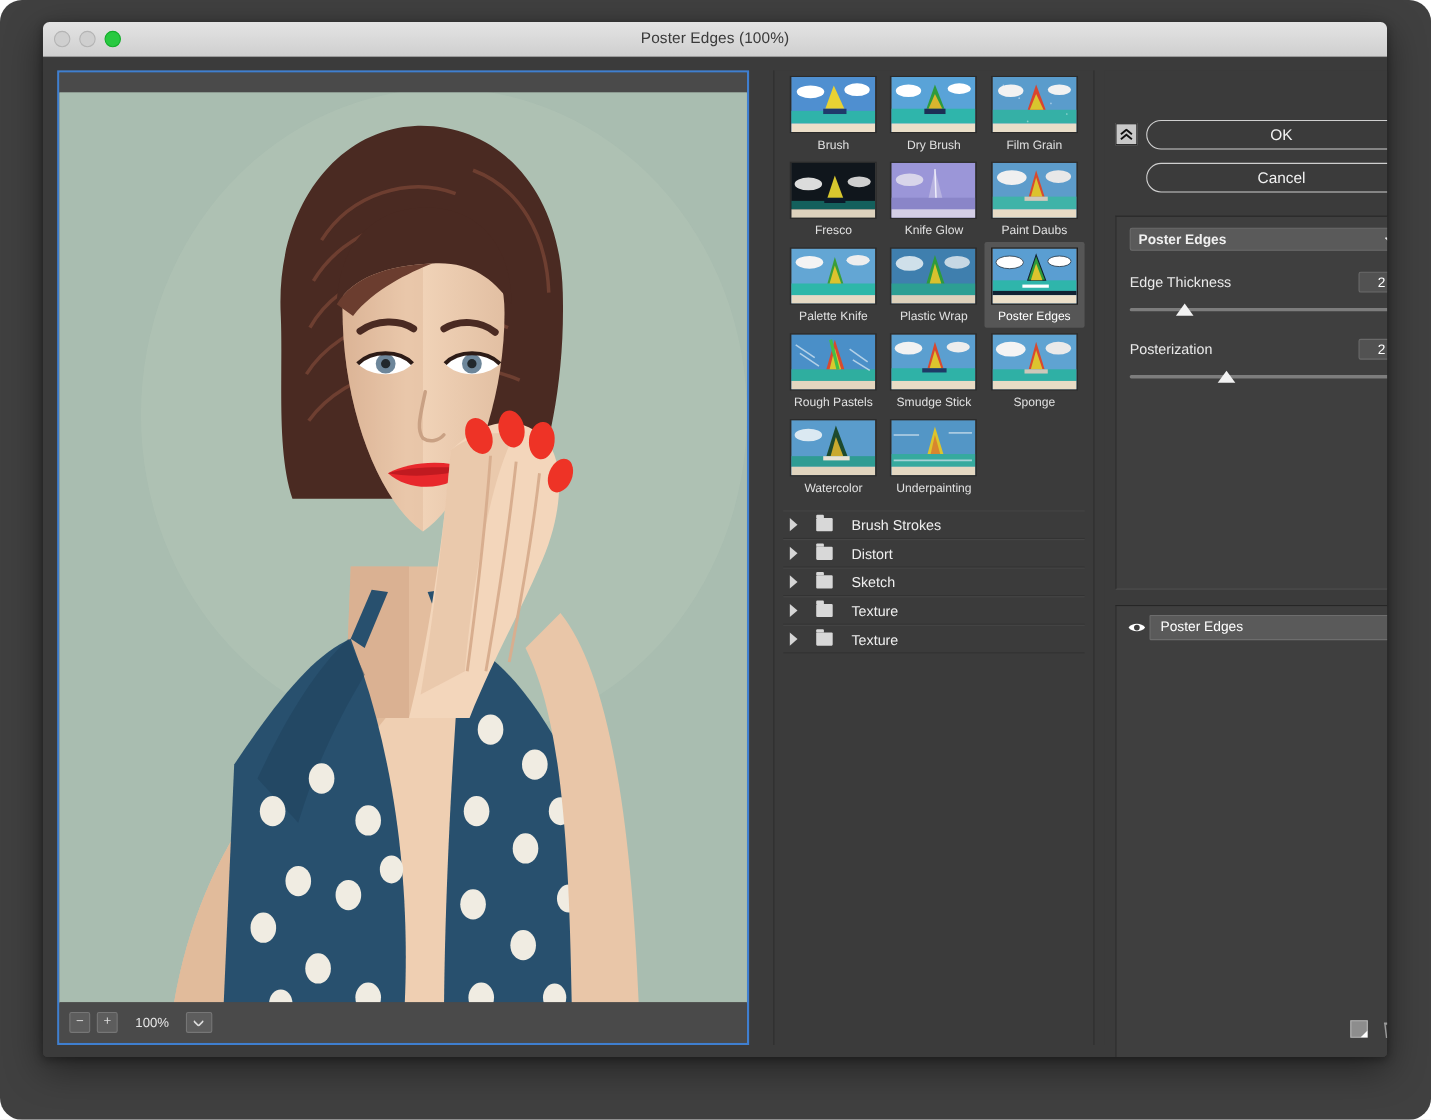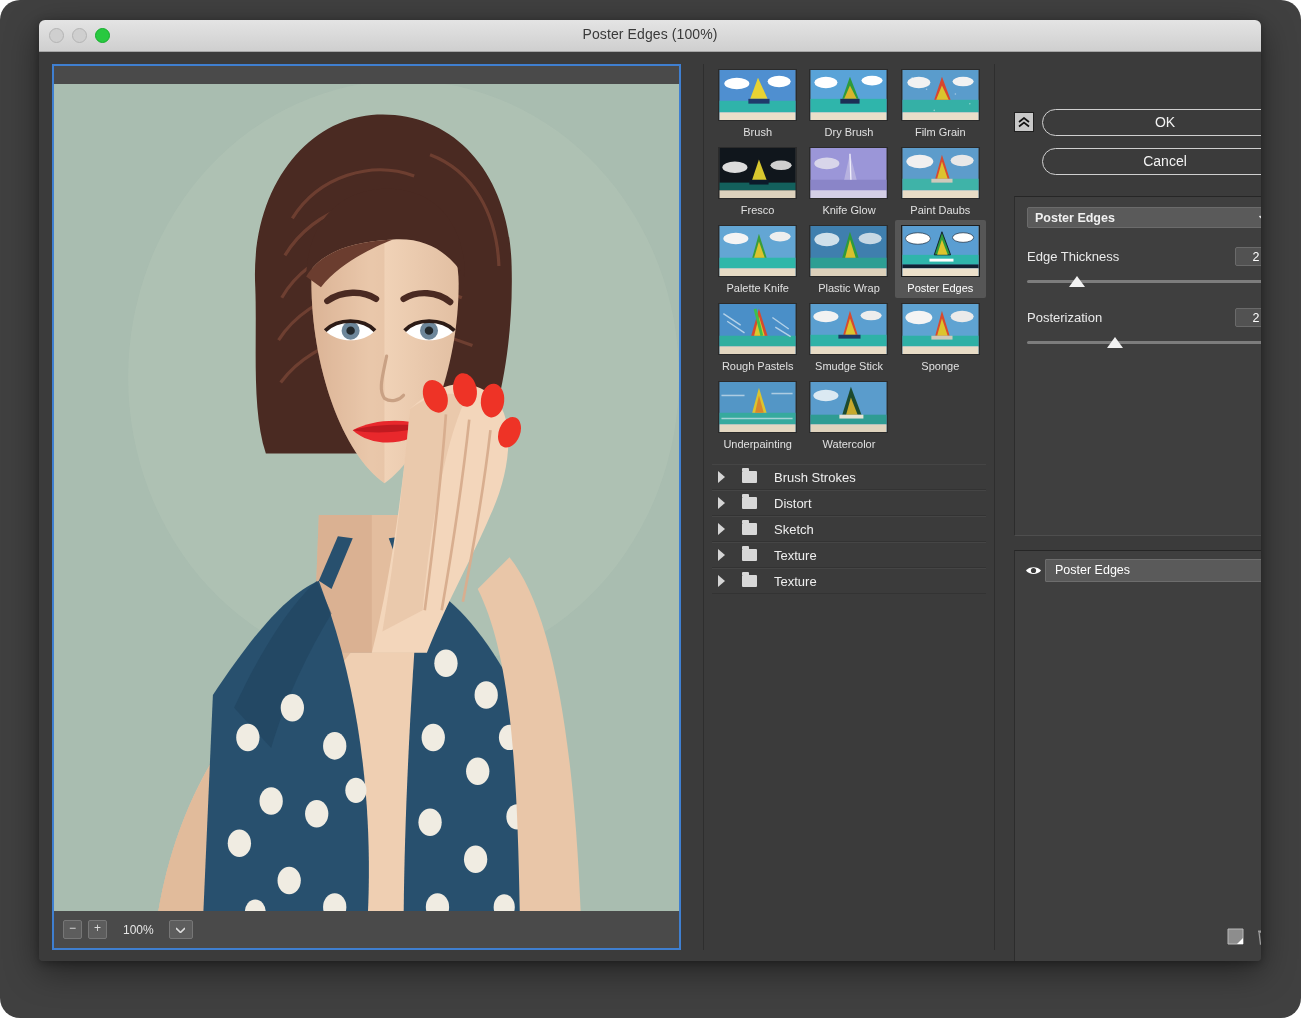--- a/index.html
+++ b/index.html
@@ -413,44 +413,44 @@
               <ellipse cx="17" cy="14" rx="14" ry="7" fill="#f4f4f4"></ellipse>
                 <ellipse cx="62" cy="13" rx="12" ry="6" fill="#eaeaea"></ellipse>
               <path d="M41 7 L49 33 L34 33 Z" fill="#d84a2e"></path>
                 <path d="M41 15 L47 33 L36 33 Z" fill="#dcc42e"></path>
               <rect x="30" y="33" width="22" height="4" fill="#cdc8ba"></rect>
             </svg>
             <div class="tlabel">Sponge</div>
           </div>
           <div class="cell">
             <svg class="thumb" viewBox="0 0 79 52">
+              <rect width="79" height="52" fill="#5a9ccc"></rect>
+                <rect y="34" width="79" height="10" fill="#2f9c93"></rect>
+              <rect y="44" width="79" height="8" fill="#e0d4be"></rect>
+              <ellipse cx="16" cy="14" rx="13" ry="6" fill="#dbe9f2"></ellipse>
+              <path d="M42 5 L53 34 L33 34 Z" fill="#1d4a2e"></path>
+                <path d="M42 16 L49 34 L37 34 Z" fill="#c8a92e"></path>
+              <rect x="30" y="34" width="25" height="4" fill="#e8e2d4"></rect>
+            </svg>
+            <div class="tlabel">Watercolor</div>
+          </div>
+          <div class="cell">
+            <svg class="thumb" viewBox="0 0 79 52">
               <rect width="79" height="52" fill="#5396c6"></rect>
                 <rect y="32" width="79" height="12" fill="#36aa9e"></rect>
               <rect y="44" width="79" height="8" fill="#e4d8c2"></rect>
               <g stroke="#d4e4ef" stroke-width="1.6" opacity=".7">
                   <path d="M2 14 L26 14"></path>
                   <path d="M54 12 L76 12"></path>
                   <path d="M2 38 L76 38"></path>
                 </g>
               <path d="M41 6 L49 32 L34 32 Z" fill="#dcc42e"></path>
                 <path d="M41 14 L46 32 L37 32 Z" fill="#d8862e"></path>
             </svg>
             <div class="tlabel">Underpainting</div>
-          </div>
-          <div class="cell">
-            <svg class="thumb" viewBox="0 0 79 52">
-              <rect width="79" height="52" fill="#5a9ccc"></rect>
-                <rect y="34" width="79" height="10" fill="#2f9c93"></rect>
-              <rect y="44" width="79" height="8" fill="#e0d4be"></rect>
-              <ellipse cx="16" cy="14" rx="13" ry="6" fill="#dbe9f2"></ellipse>
-              <path d="M42 5 L53 34 L33 34 Z" fill="#1d4a2e"></path>
-                <path d="M42 16 L49 34 L37 34 Z" fill="#c8a92e"></path>
-              <rect x="30" y="34" width="25" height="4" fill="#e8e2d4"></rect>
-            </svg>
-            <div class="tlabel">Watercolor</div>
           </div>
         </div>
 
         <div class="catlist">
           <div class="catrow">
             <span class="tri closed"></span>
             <span class="folder"></span>
             <span class="cat-name">Brush Strokes</span>
           </div>
           <div class="catrow">

